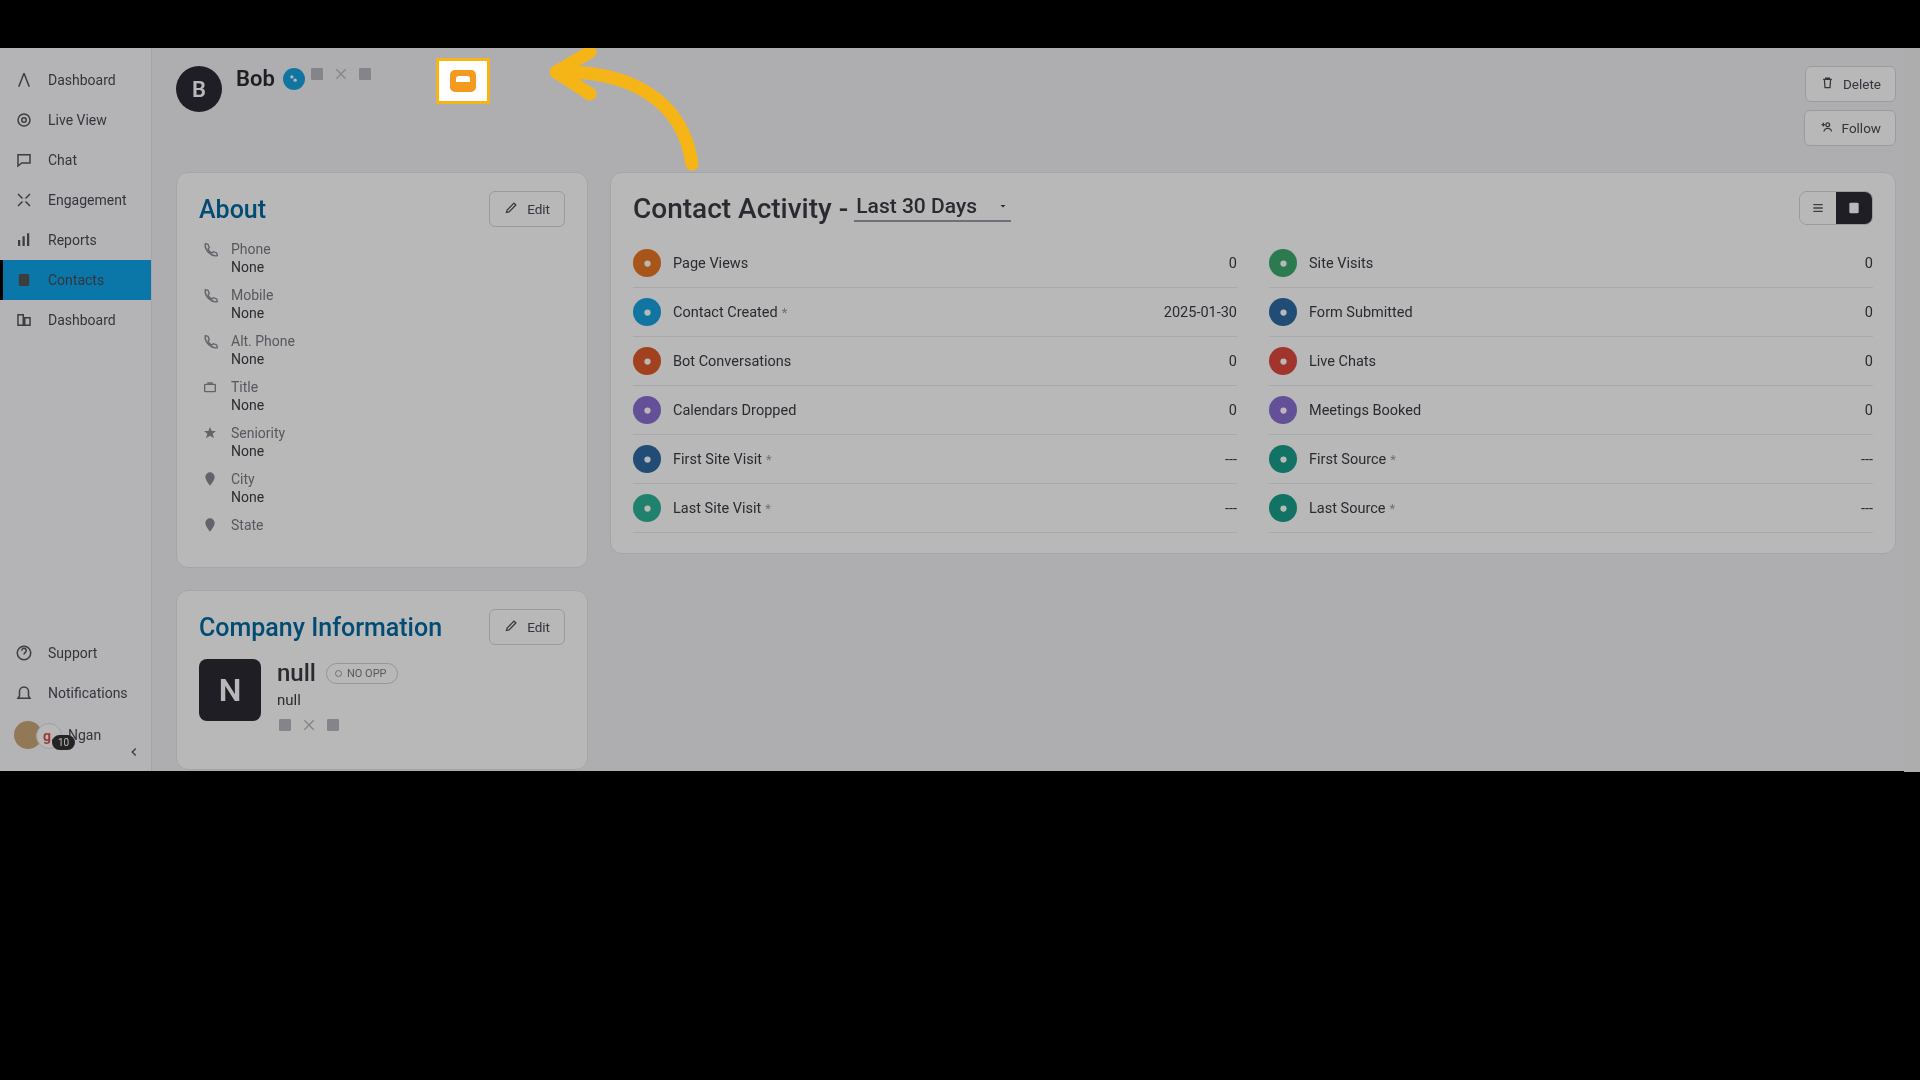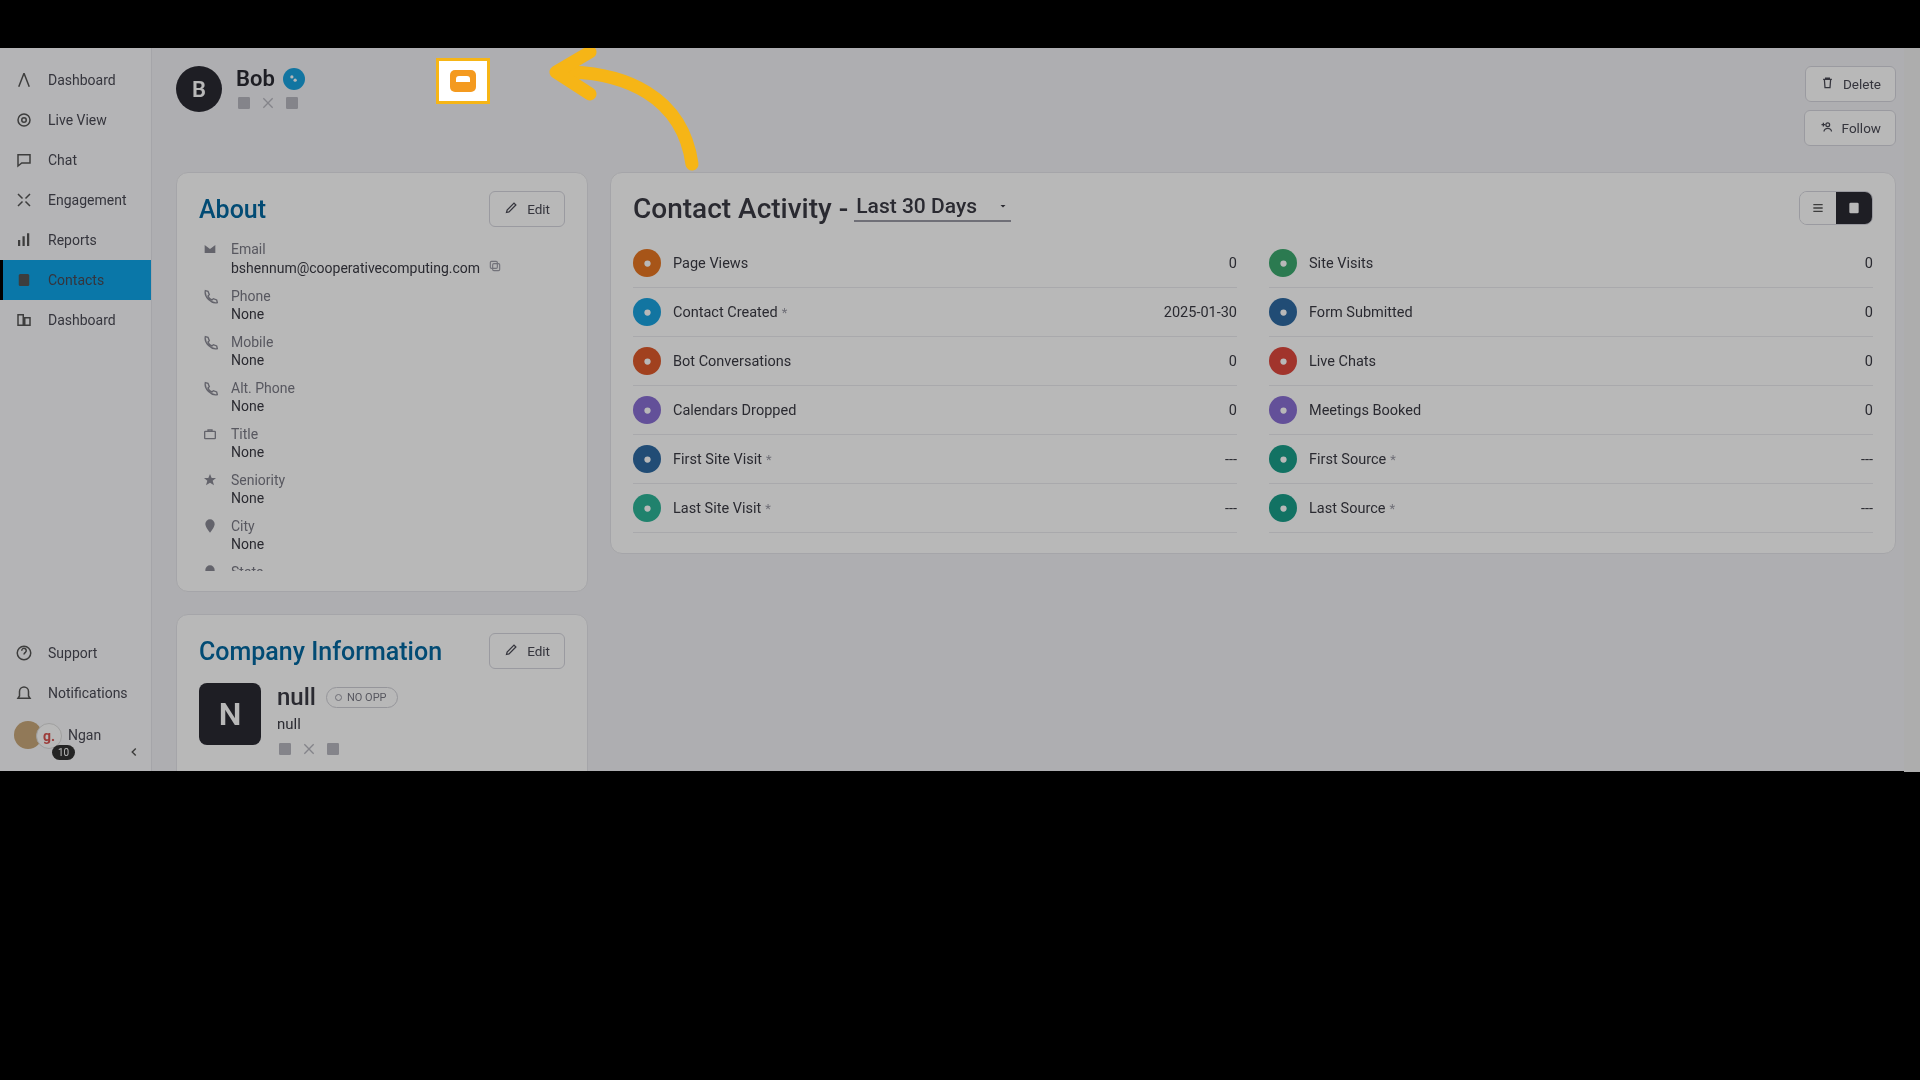--- a/index.html
+++ b/index.html
@@ -12,27 +12,27 @@
 .nav-item { display:flex; align-items:center; gap:14px; padding:10px 14px; font-size:14px; color:#4a4a55; cursor:pointer; position:relative; }
 .nav-item.active { background:#0ea5e9; }
 .nav-item.active::before { content:""; position:absolute; left:0; top:0; bottom:0; width:3px; background:#000; }
 .nav-icon { width:20px; height:20px; display:flex; align-items:center; justify-content:center; color:#555; }
 .nav-icon svg { width:18px; height:18px; }
 .nav-bottom { margin-top:auto; padding-bottom:14px; }
 .user-row { display:flex; align-items:center; gap:10px; padding:8px 14px; position:relative; }
 .avatar-stack { position:relative; width:44px; height:28px; }
 .avatar-img { width:28px; height:28px; border-radius:50%; background:#c9a87a; position:absolute; left:0; }
 .avatar-g  { width:26px; height:26px; border-radius:50%; background:#fff; border:1px solid #ddd; position:absolute; left:22px; top:2px; display:flex; align-items:center; justify-content:center; font-size:14px; color:#d9534f; font-weight:bold; }
-.badge-count { position:absolute; left:38px; top:24px; background:#333; color:#fff; font-size:10px; border-radius:9px; padding:2px 6px; }
+.badge-count { position:absolute; left:38px; top:14px; background:#333; color:#fff; font-size:10px; border-radius:9px; padding:2px 6px; }
 .collapse-btn { position:absolute; right:10px; bottom:8px; color:#555; }
 
 .main { flex:1; overflow:auto; padding:18px 24px; position:relative; }
 .header-row { display:flex; align-items:flex-start; gap:14px; margin-bottom:26px; }
 .contact-avatar { width:46px; height:46px; border-radius:50%; background:#2a2a33; color:#fff; font-size:22px; font-weight:600; display:flex; align-items:center; justify-content:center; }
-.contact-title { display:flex; flex-direction:column; gap:4px; }
+.contact-title { display:flex; flex-direction:row; gap:4px; }
 .name-row { display:flex; align-items:center; gap:8px; }
 .contact-name { font-size:22px; font-weight:600; color:#2a2a33; }
 .circ-icon { width:22px; height:22px; border-radius:50%; display:flex; align-items:center; justify-content:center; color:#fff; }
 .circ-blue { background:#1aa3e0; }
 .social-small { display:flex; gap:8px; color:#b8b8c0; }
 .social-small svg { width:16px; height:16px; }
 .header-actions { margin-left:auto; display:flex; flex-direction:column; gap:8px; align-items:flex-end; }
 .btn { border:1px solid #d6d6de; border-radius:6px; background:#fff; padding:8px 14px; font-size:13.5px; color:#4a4a55; display:flex; align-items:center; gap:8px; cursor:pointer; }
 .btn svg { width:15px; height:15px; }
 
@@ -233,35 +233,20 @@
               <span><svg viewBox="0 0 24 24" fill="none" stroke="currentColor" stroke-width="2">
                     <path d="M4 20l4-1 11-11-3-3L5 16l-1 4z"></path>
                   </svg></span>
               <span>Edit</span>
             </button>
           </div>
           <div class="about-body">
 
             <div class="field">
               <span class="field-icon">
-                  <svg viewBox="0 0 24 24" fill="currentColor">
-                    <path d="M4 6h16v12H4z M4 6l8 6 8-6"></path>
-                  </svg>
-                </span>
-              <span class="field-label">Email</span>
-              <span class="field-value">
-                  <span>bshennum@cooperativecomputing.com</span>
-                  <span class="copy-ic"><svg width="14" height="14" viewBox="0 0 24 24" fill="none" stroke="currentColor" stroke-width="2">
-                      <rect x="8" y="8" width="12" height="12" rx="2"></rect>
-                      <rect x="4" y="4" width="12" height="12" rx="2"></rect>
-                    </svg></span>
-                </span>
-            </div>
-            <div class="field">
-              <span class="field-icon">
                   <svg viewBox="0 0 24 24" fill="none" stroke="currentColor" stroke-width="2">
                     <path d="M5 4l4 1 2 5-2 2c1 3 3 5 6 6l2-2 5 2 1 4c-9 2-20-9-18-18z"></path>
                   </svg>
                 </span>
               <span class="field-label">Phone</span>
               <span class="field-value">None</span>
             </div>
             <div class="field">
               <span class="field-icon">
                   <svg viewBox="0 0 24 24" fill="none" stroke="currentColor" stroke-width="2">

